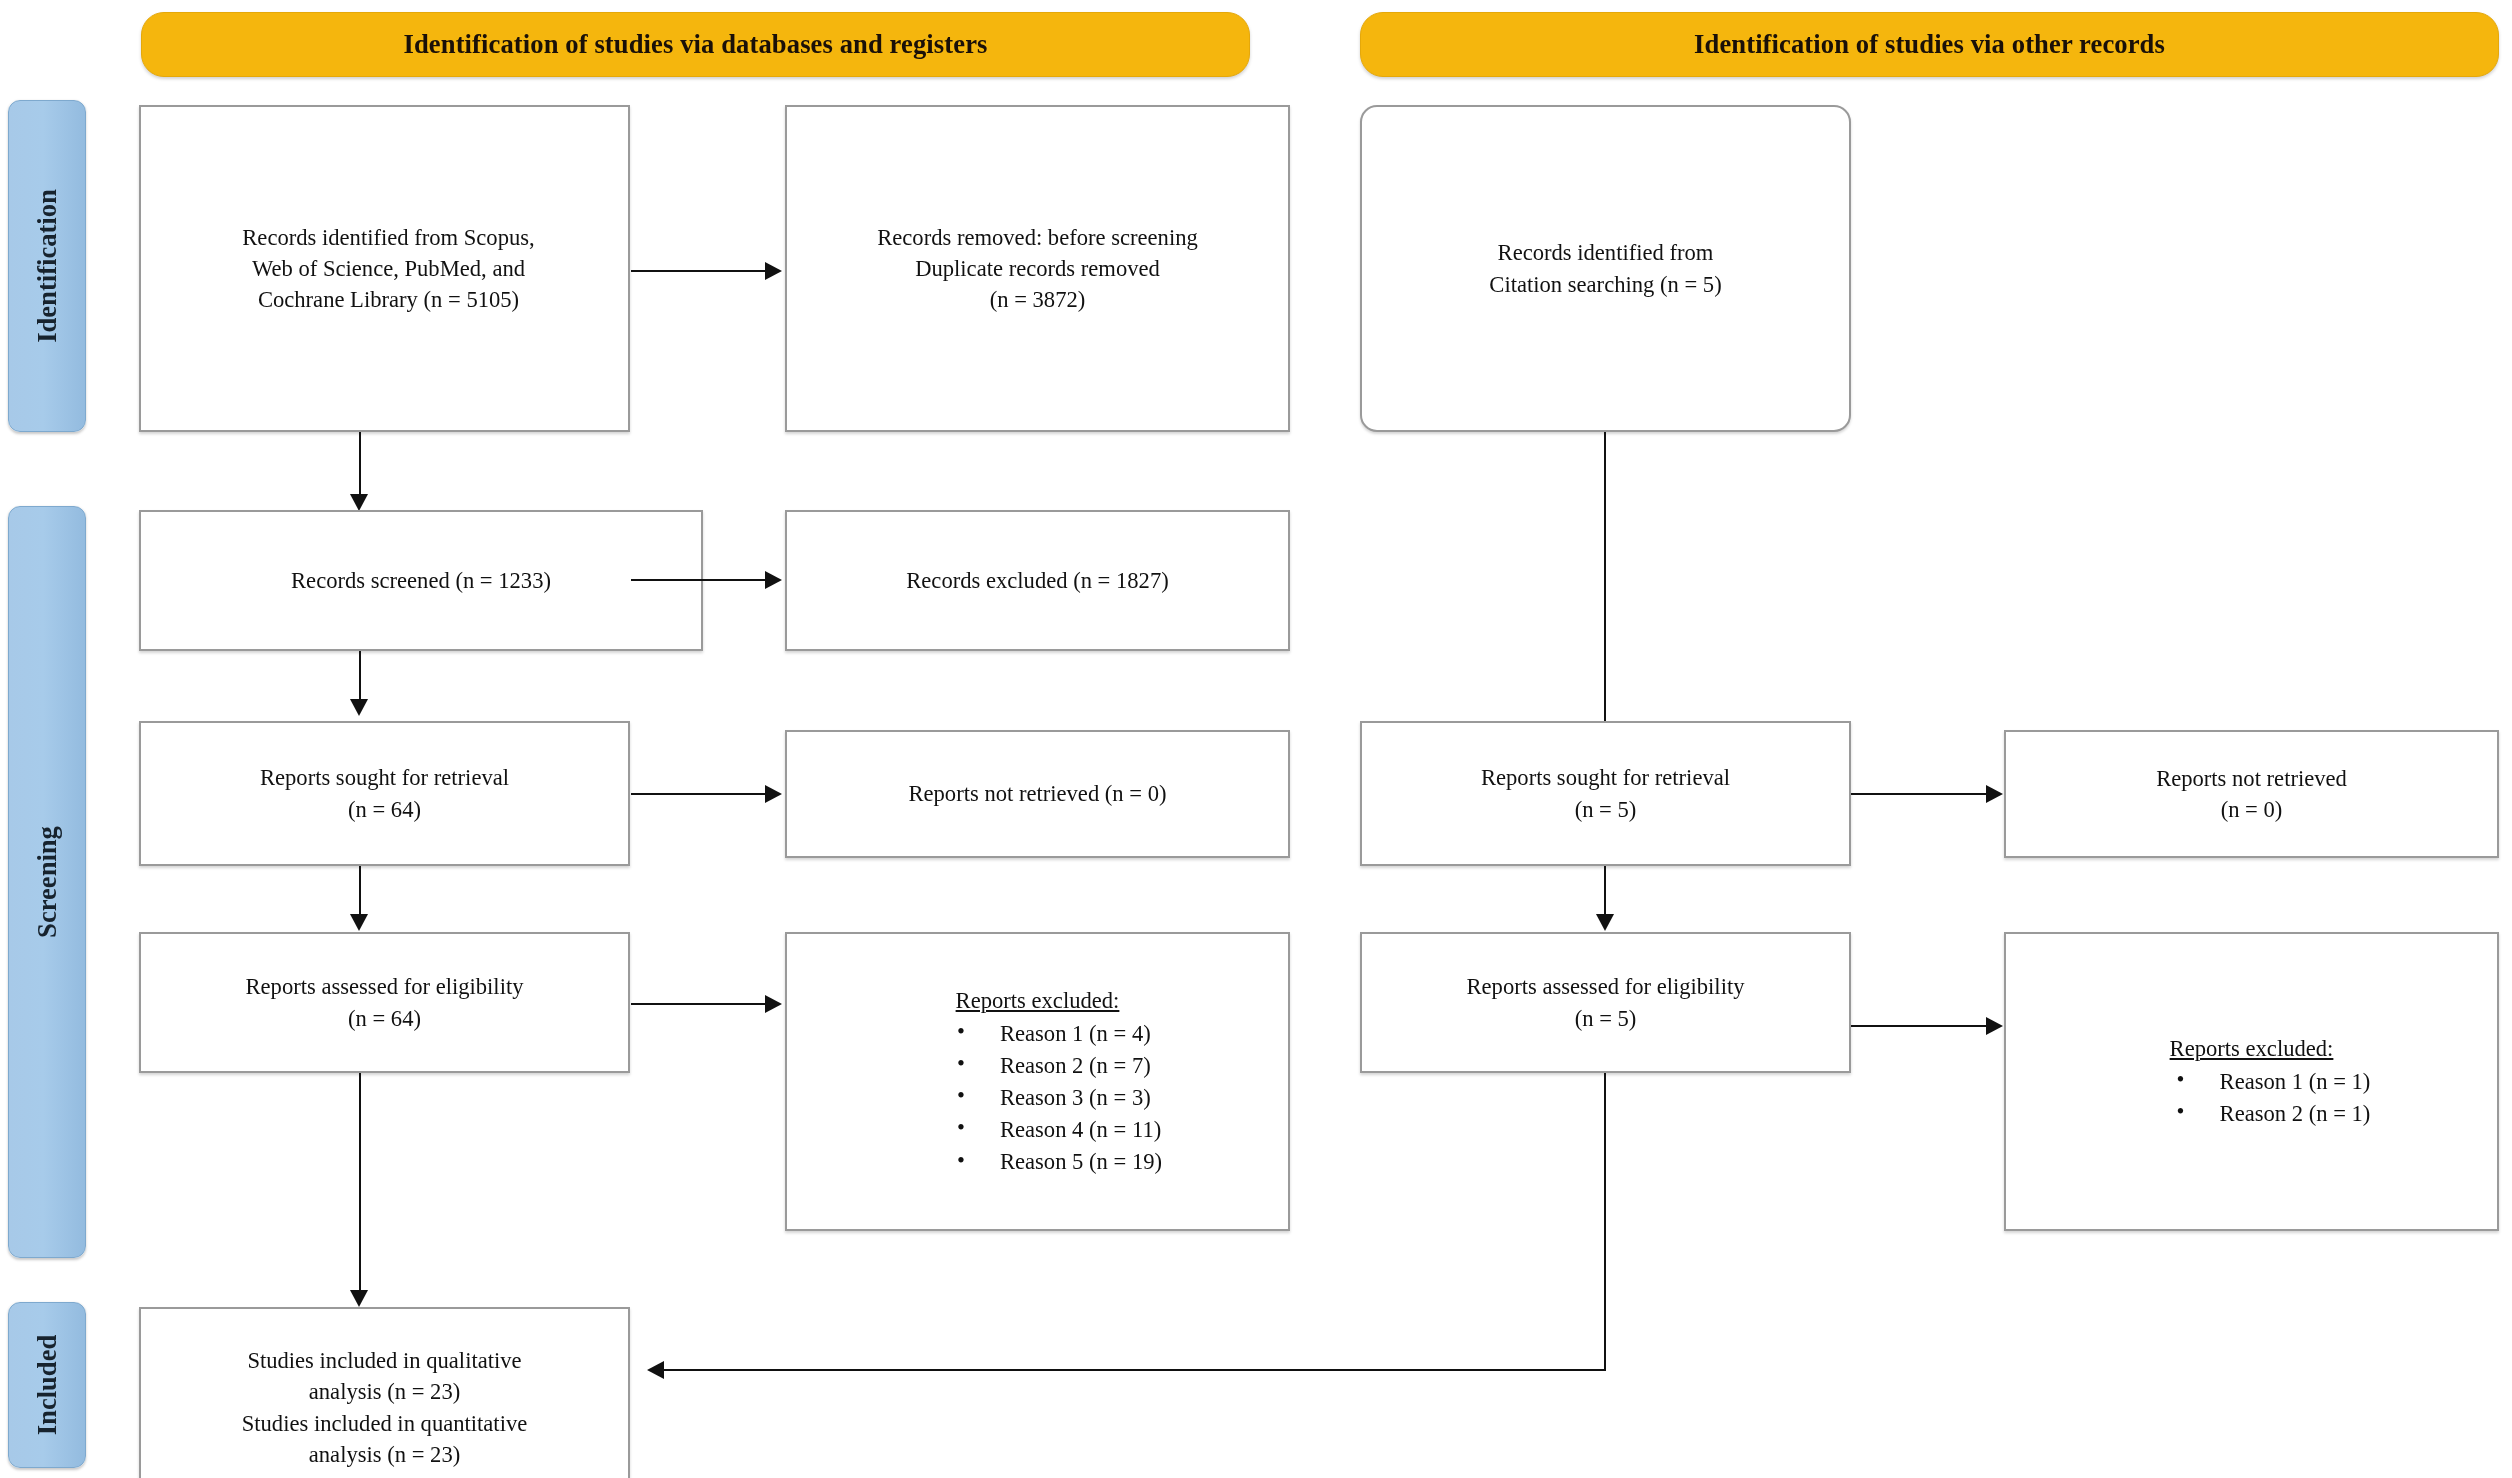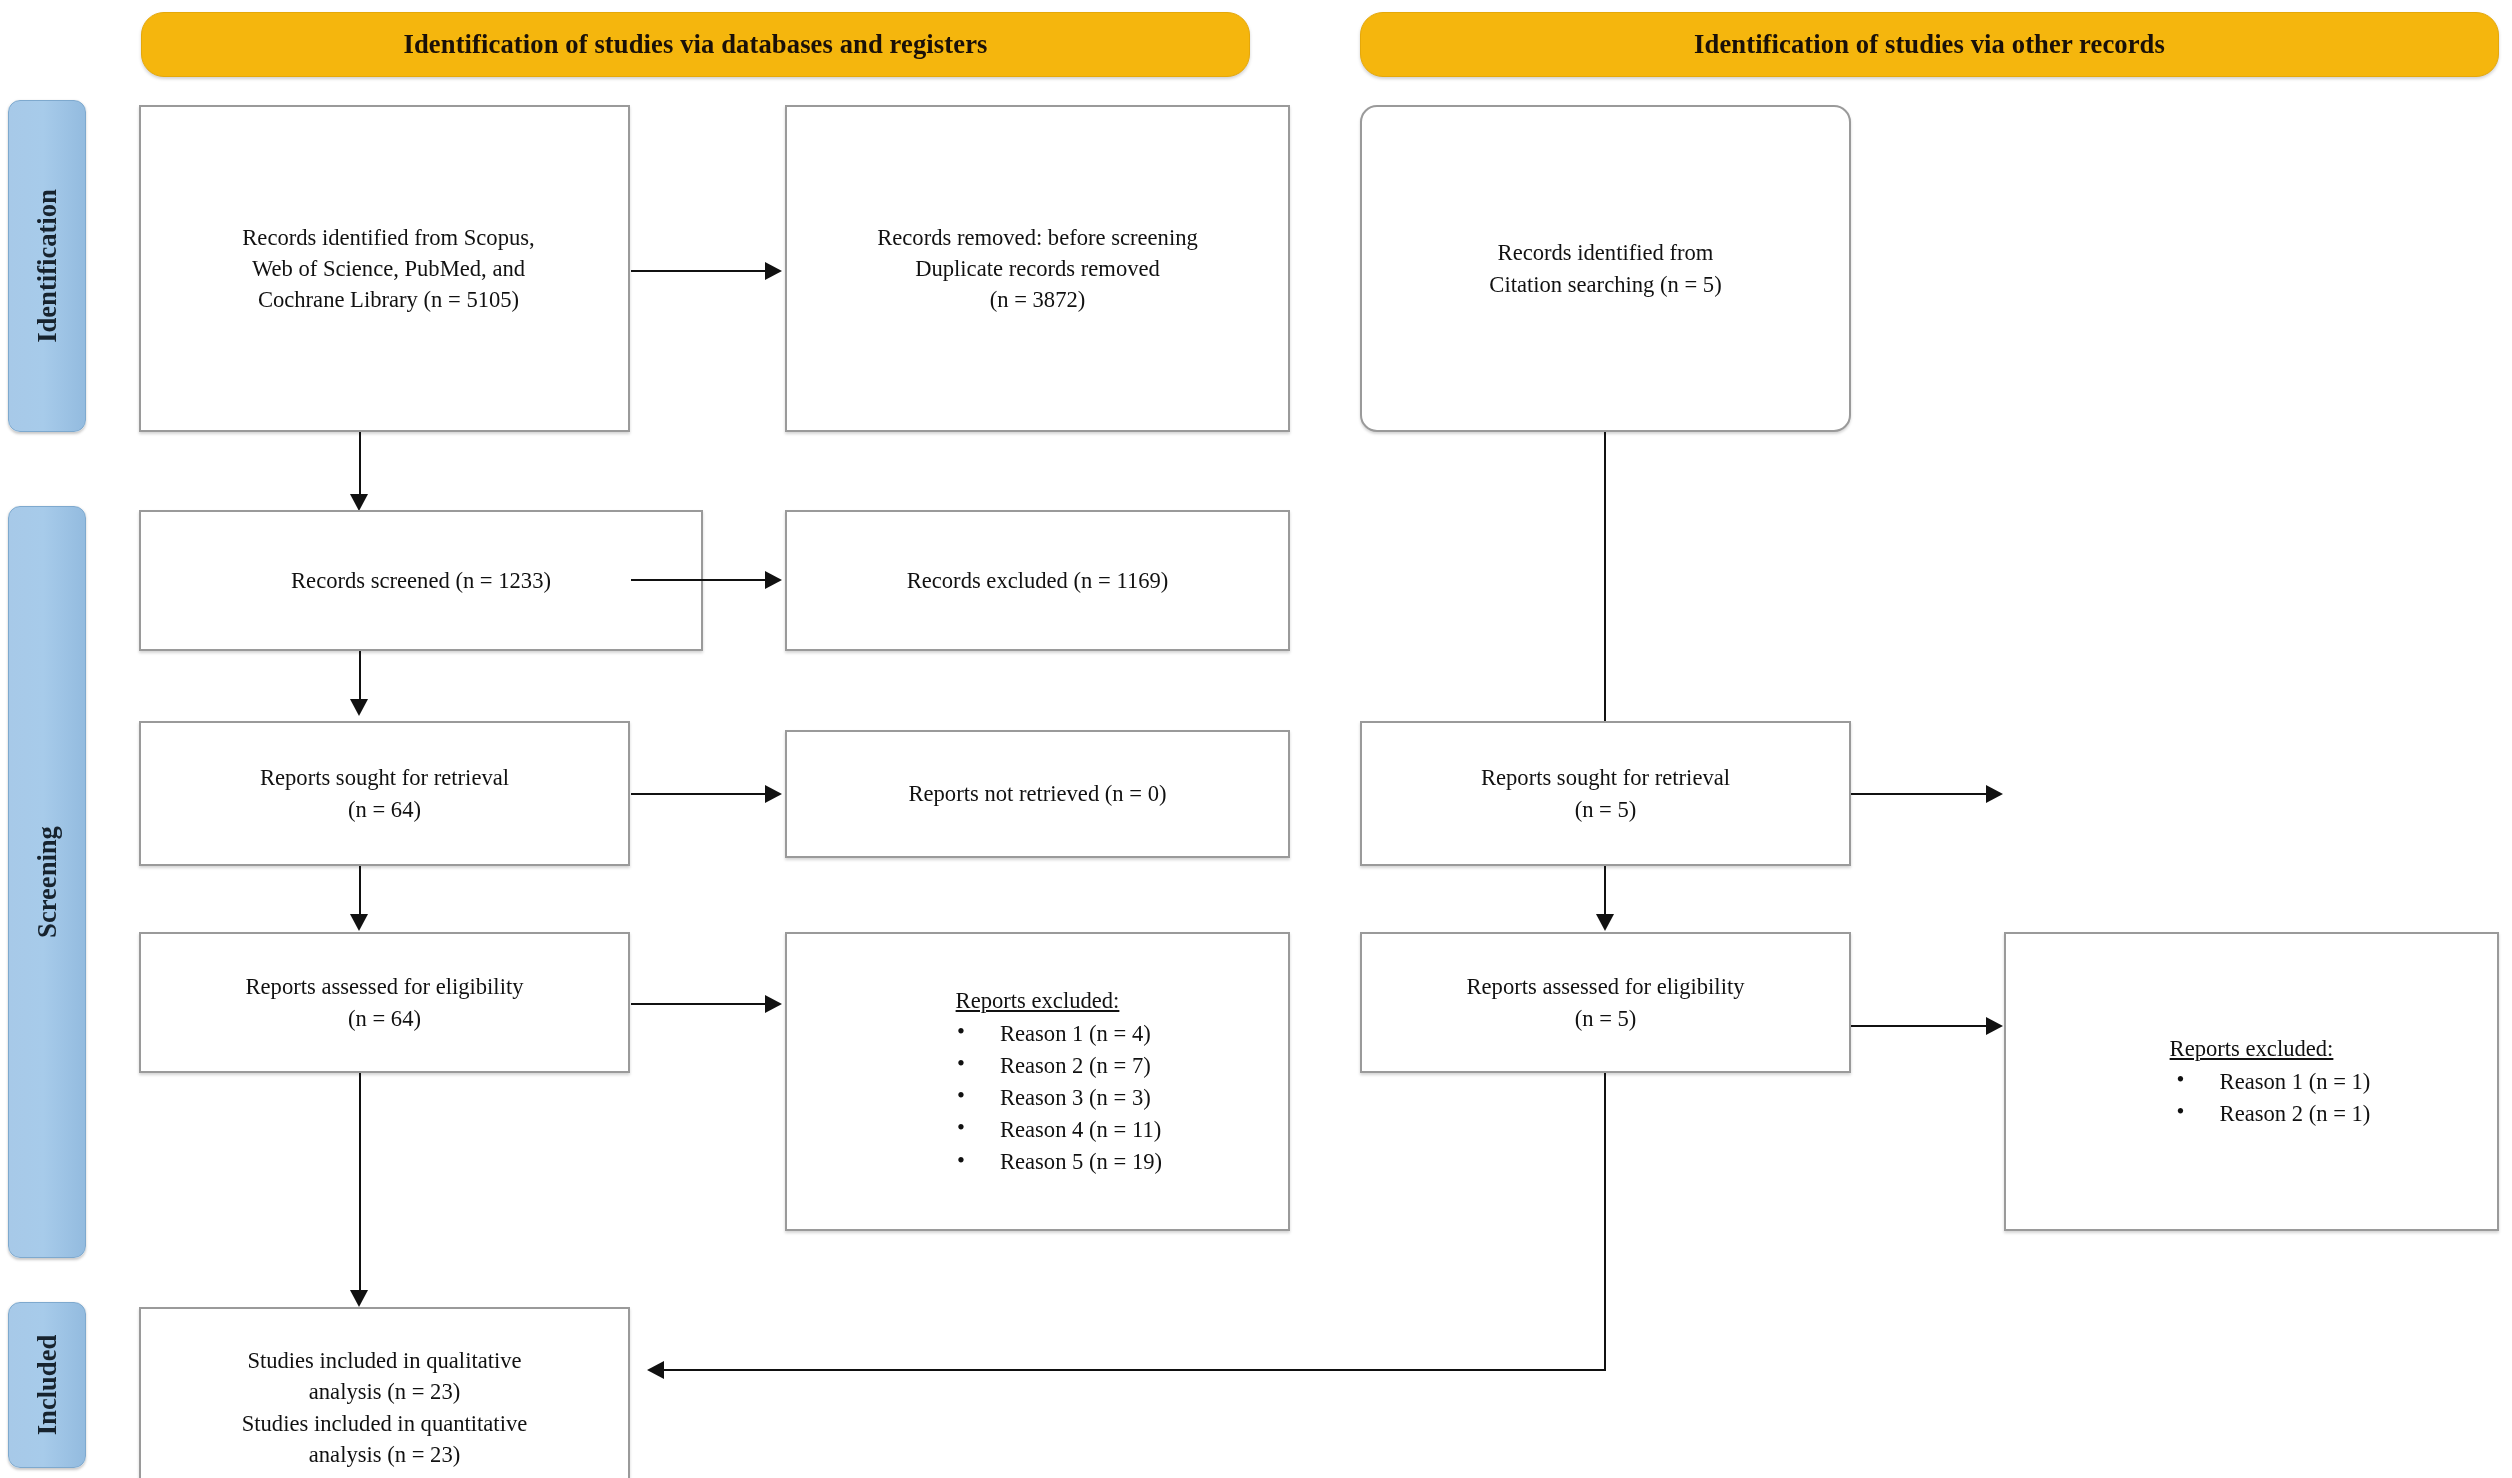--- a/index.html
+++ b/index.html
@@ -191,21 +191,21 @@
   <div class="arrowhead down" style="left:350px; top:494px;"></div>
 
   <div class="conn v" style="left:1604px; top:432px; height:299px;"></div>
   <div class="arrowhead down" style="left:1596px; top:728px;"></div>
 
   <div class="box" style="left:139px; top:510px; width:564px; height:141px;">
     <div class="box-text">Records screened (n = 1233)</div>
   </div>
 
   <div class="box" style="left:785px; top:510px; width:505px; height:141px;">
-    <div class="box-text">Records excluded (n = 1169)</div>
+    <div class="box-text">Records excluded (n = 1827)</div>
   </div>
 
   <div class="conn h" style="left:631px; top:579px; width:137px;"></div>
   <div class="arrowhead right" style="left:765px; top:571px;"></div>
 
   <div class="conn v" style="left:359px; top:651px; height:50px;"></div>
   <div class="arrowhead down" style="left:350px; top:699px;"></div>
 
   <div class="box" style="left:139px; top:721px; width:491px; height:145px;">
     <div class="box-text">Reports sought for retrieval
@@ -214,20 +214,24 @@
 
   <div class="box" style="left:785px; top:730px; width:505px; height:128px;">
     <div class="box-text">Reports not retrieved (n = 0)</div>
   </div>
 
   <div class="box" style="left:1360px; top:721px; width:491px; height:145px;">
     <div class="box-text">Reports sought for retrieval
 (n = 5)</div>
   </div>
 
+  <div class="box" style="left:2004px; top:730px; width:495px; height:128px;">
+    <div class="box-text">Reports not retrieved
+(n = 0)</div>
+  </div>
 
   <div class="conn h" style="left:631px; top:793px; width:137px;"></div>
   <div class="arrowhead right" style="left:765px; top:785px;"></div>
 
   <div class="conn v" style="left:359px; top:866px; height:50px;"></div>
   <div class="arrowhead down" style="left:350px; top:914px;"></div>
 
   <div class="conn h" style="left:1851px; top:793px; width:137px;"></div>
   <div class="arrowhead right" style="left:1986px; top:785px;"></div>
 

